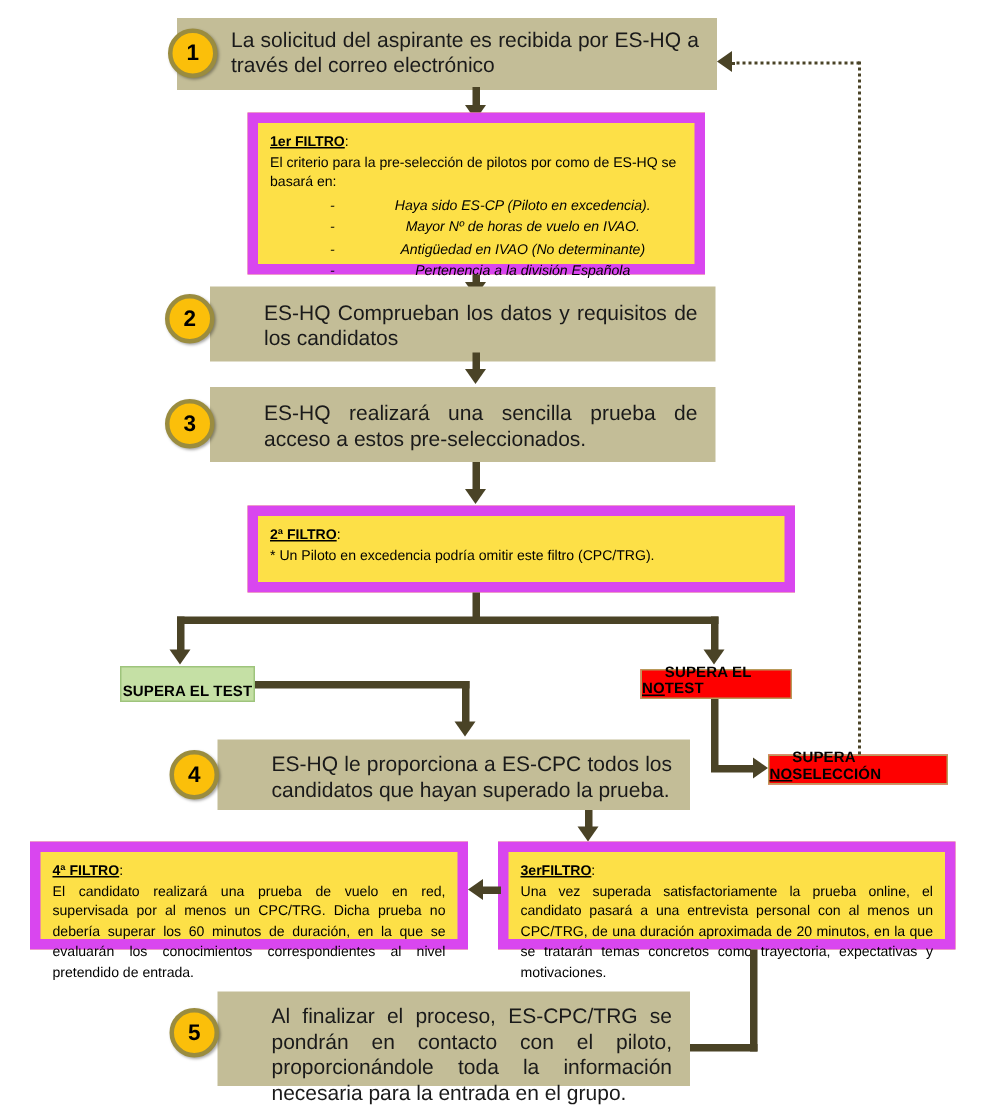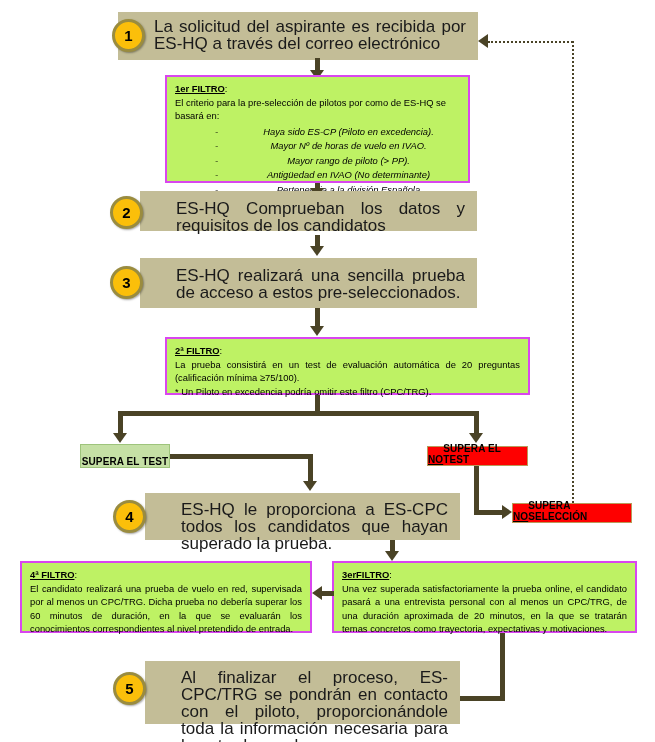--- a/index.html
+++ b/index.html
@@ -8,21 +8,21 @@
     font-family:"Liberation Sans","DejaVu Sans",sans-serif;
     color:#000;
   }
   .canvas{position:absolute;left:0;top:0;width:655px;height:742px;}
 
   
   .proc{
     position:absolute;
     background:#c3bd97;
     box-sizing:border-box;
-    font-size:17px;
+    font-size:14px;
     line-height:17px;
     color:#1a1a1a;
     text-align:justify;
     padding:6px 12px 6px 36px;
     letter-spacing:0px;
   }
 
   
   .circle{
     position:absolute;
@@ -32,22 +32,22 @@
     box-sizing:border-box;
     display:flex;align-items:center;justify-content:center;
     font-size:15px;font-weight:bold;color:#000;
     box-shadow:1px 1px 2px rgba(0,0,0,.35);
     z-index:6;
   }
 
   
   .filter{
     position:absolute;
-    background:#bef264;
-    border:2px solid #d946ef;
+    background:#fde047;
+    border:7px solid #d946ef;
     box-sizing:border-box;
     font-size:9.4px;
     line-height:13.5px;
     padding:5px 8px 5px 8px;
     color:#000;
     text-align:justify;
   }
   .filter .ttl{font-weight:bold;text-decoration:underline;}
   .filter ul{margin:2px 0 0 0;padding:0;list-style:none;}
   .filter ul li{
@@ -99,30 +99,29 @@
   <div class="arr arr-down" style="left:310px;top:70px;"></div>
 
   <div class="filter" style="left:165px;top:75px;width:305px;height:108px;">
     <div>
       <span class="ttl">1er FILTRO</span><span>:</span>
     </div>
     <div style="text-align:left;">El criterio para la pre-selección de pilotos por como de ES-HQ se basará en:</div>
     <ul>
       <li>Haya sido ES-CP (Piloto en excedencia).</li>
       <li>Mayor Nº de horas de vuelo en IVAO.</li>
-      <li>Mayor rango de piloto (&gt; PP).</li>
       <li>Antigüedad en IVAO (No determinante)</li>
       <li>Pertenencia a la división Española</li>
     </ul>
   </div>
 
   <div class="ln vline" style="left:315px;top:183px;height:8px;"></div>
   <div class="arr arr-down" style="left:310px;top:188px;"></div>
 
-  <div class="proc" style="left:140px;top:191px;width:337px;height:40px;padding-top:9px;">
+  <div class="proc" style="left:140px;top:191px;width:337px;height:50px;padding-top:9px;">
     <span>ES-HQ Comprueban los datos y requisitos de los candidatos</span>
   </div>
   <div class="circle" style="left:110px;top:196px;">
     <span>2</span>
   </div>
 
   <div class="ln vline" style="left:315px;top:235px;height:13px;"></div>
   <div class="arr arr-down" style="left:310px;top:246px;"></div>
 
   <div class="proc" style="left:140px;top:258px;width:337px;height:50px;padding-top:9px;">
@@ -132,21 +131,20 @@
     <span>3</span>
   </div>
 
   <div class="ln vline" style="left:315px;top:308px;height:20px;"></div>
   <div class="arr arr-down" style="left:310px;top:326px;"></div>
 
   <div class="filter" style="left:165px;top:337px;width:365px;height:58px;">
     <div>
       <span class="ttl">2ª FILTRO</span><span>:</span>
     </div>
-    <div>La prueba consistirá en un test de evaluación automática de 20 preguntas (calificación mínima ≥75/100).</div>
     <div style="text-align:left;">* Un Piloto en excedencia podría omitir este filtro (CPC/TRG).</div>
   </div>
 
   <div class="ln vline" style="left:315px;top:395px;height:20px;"></div>
   <div class="ln hline" style="left:118px;top:411px;width:361px;"></div>
   <div class="ln vline" style="left:118px;top:411px;height:25px;"></div>
   <div class="arr arr-down" style="left:113px;top:433px;"></div>
   <div class="ln vline" style="left:474px;top:411px;height:25px;"></div>
   <div class="arr arr-down" style="left:469px;top:433px;"></div>
 

